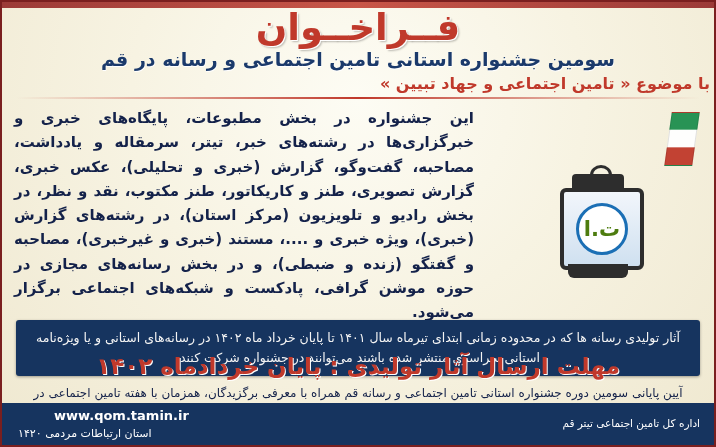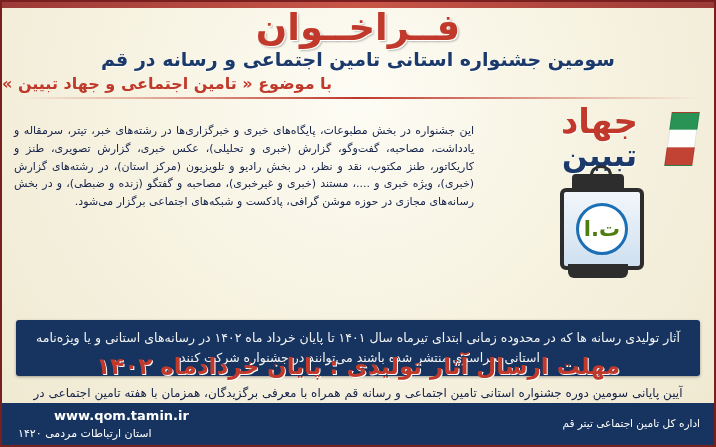--- a/index.html
+++ b/index.html
@@ -37,22 +37,22 @@
   .subtitle1{
     position:absolute;top:46px;left:0;right:0;
     text-align:center;
     color:#1b3a6b;
     font-size:19px;
     font-weight:bold;
     direction:rtl;
     text-shadow:.5px .5px 0 #fff;
   }
   .subtitle2{
-    position:absolute;top:72px;left:0;right:16px;
-    text-align:left;
+    position:absolute;top:72px;left:0;right:4px;
+    text-align:right;
     color:#c0392b;
     font-size:16px;
     font-weight:bold;
     direction:rtl;
   }
   .divider{
     position:absolute;top:95px;left:14px;right:14px;height:2px;
     background:linear-gradient(90deg,rgba(192,57,43,0),#c0392b,rgba(192,57,43,0));
   }
   
@@ -102,26 +102,26 @@
     background:#2d2d2d;border-radius:0 0 6px 6px;
   }
   .emblem{
     width:46px;height:46px;border-radius:50%;
     background:#ffffff;border:3px solid #1b6fb5;
     display:flex;align-items:center;justify-content:center;
     color:#4d7c0f;font-size:21px;font-weight:bold;
   }
   
   .body-text{
-    position:absolute;top:120px;left:12px;width:460px;
+    position:absolute;top:104px;left:12px;width:460px;
     direction:rtl;text-align:justify;
     color:#14224a;
-    font-size:11px;
+    font-size:15px;
     line-height:1.62;
-    font-weight:normal;
+    font-weight:bold;
   }
   
   .notice{
     position:absolute;top:282px;left:14px;right:14px;
     background:#16345f;
     color:#f4f4f4;
     border-radius:3px;
     padding:8px 12px;
     direction:rtl;text-align:center;
     font-size:12.5px;line-height:1.6;
@@ -173,24 +173,20 @@
   <div class="subtitle1">سومین جشنواره استانی تامین اجتماعی و رسانه در قم</div>
 
   <div class="subtitle2">با موضوع « تامین اجتماعی و جهاد تبیین »</div>
 
   <div class="divider"></div>
 
   <div class="left-col">
 
     <div class="flag-stripe"></div>
 
-    <div class="brand-wordmark">
-      <span class="ln1">جهاد</span>
-      <span class="ln2">تبیین</span>
-    </div>
 
     <div class="lantern">
       <div class="ring"></div>
       <div class="cap"></div>
       <div class="body">
         <div class="emblem">ت.ا</div>
       </div>
       <div class="base"></div>
     </div>
   </div>

